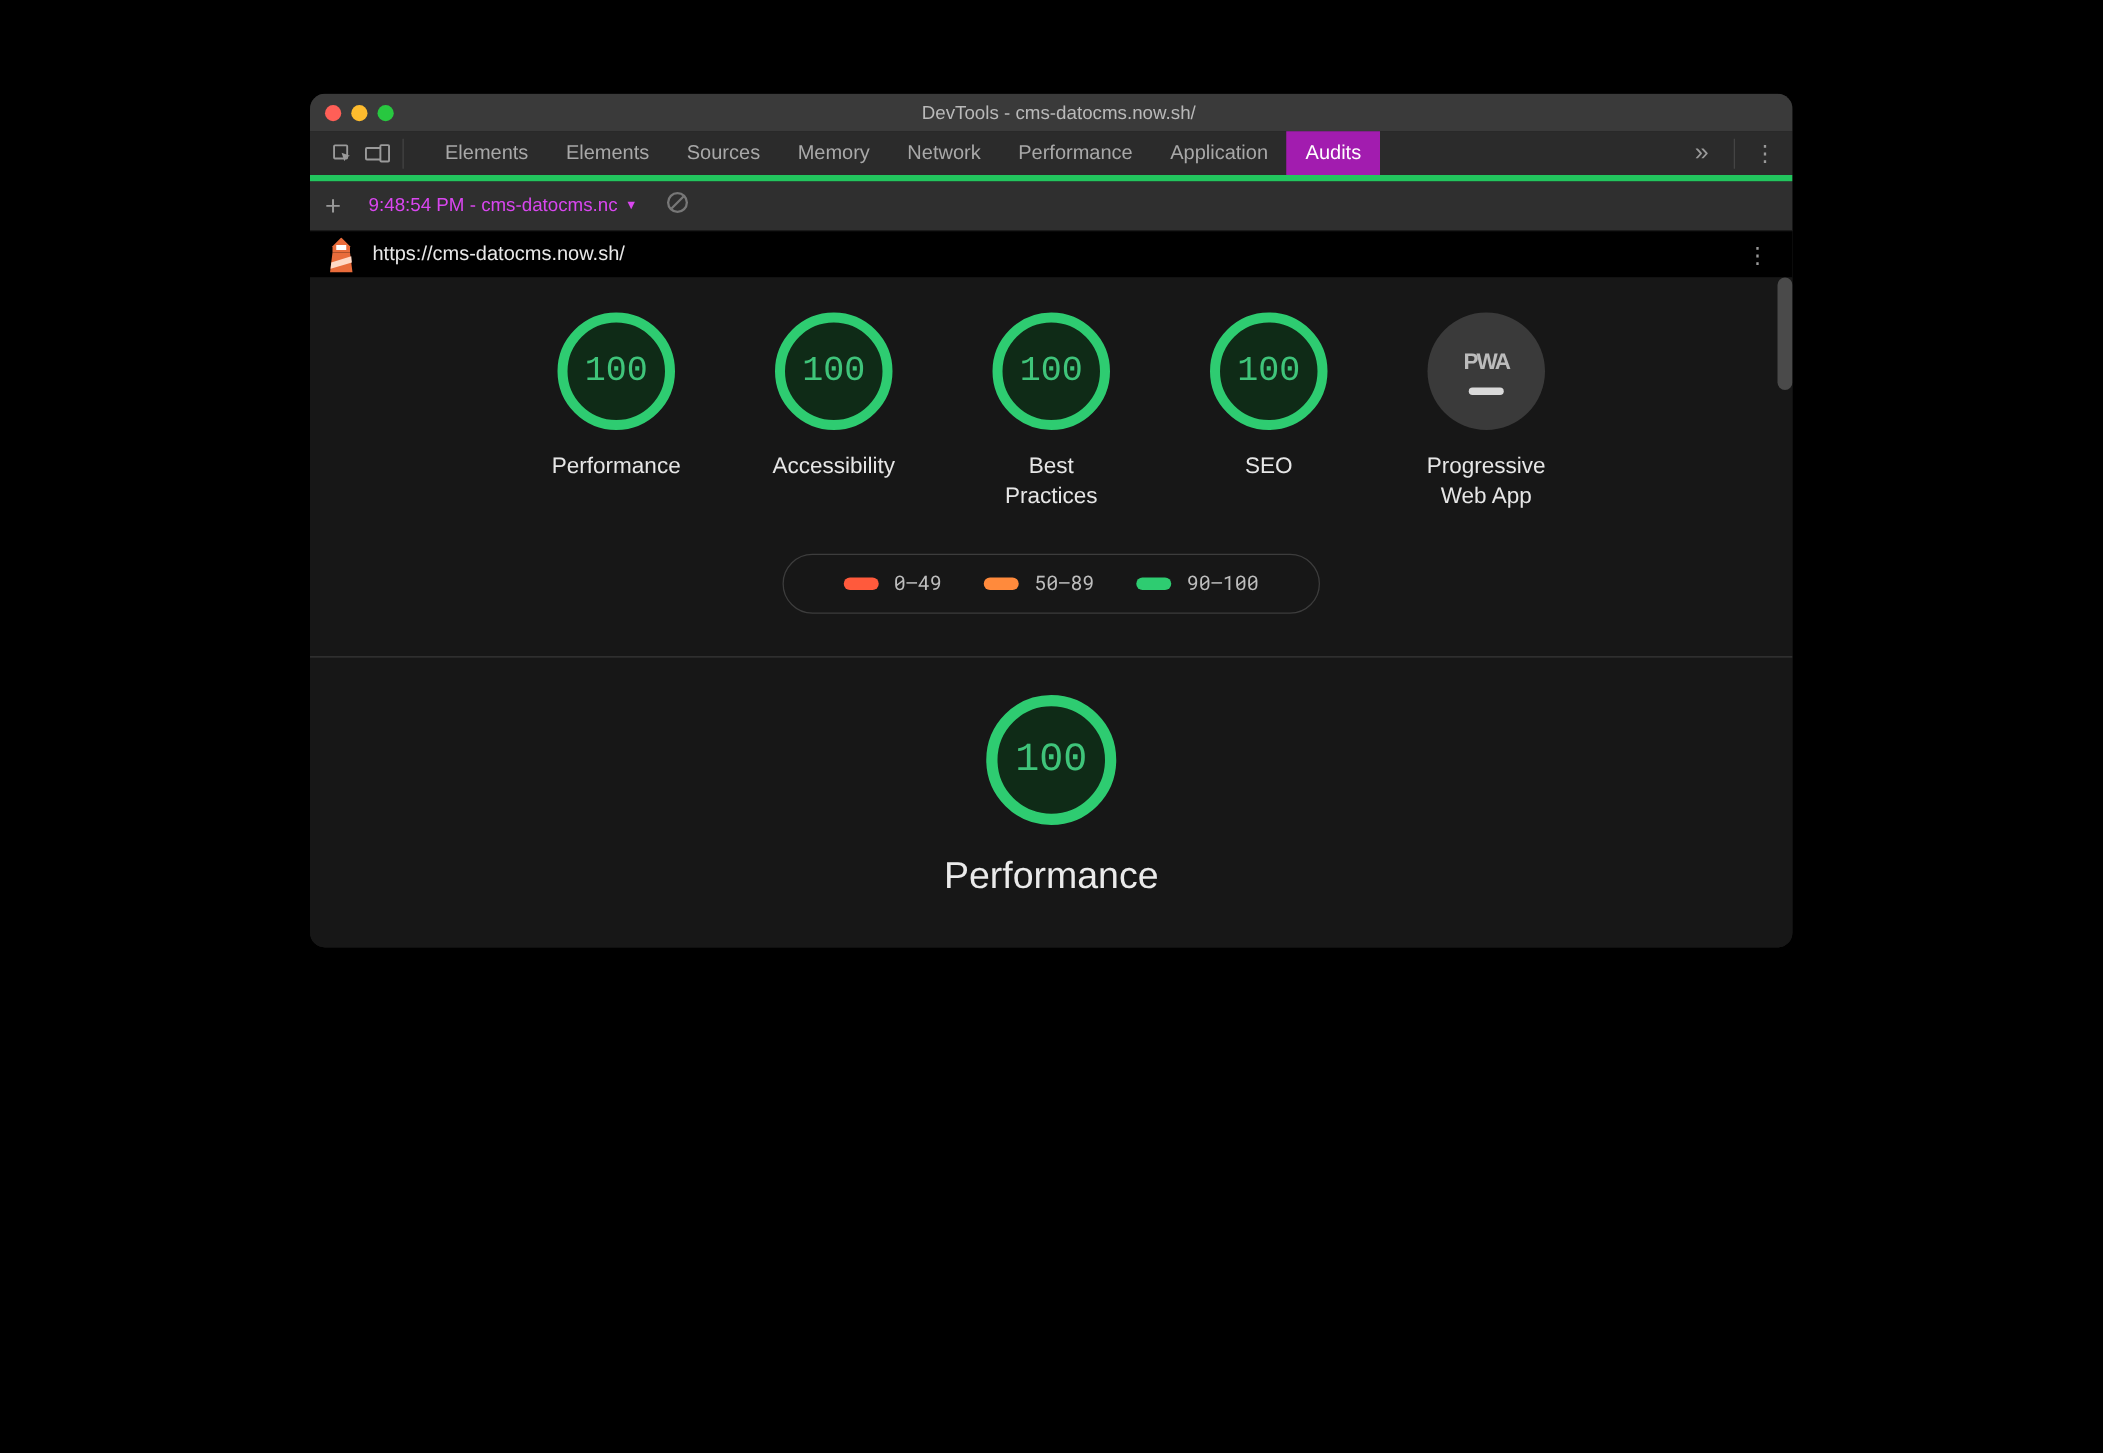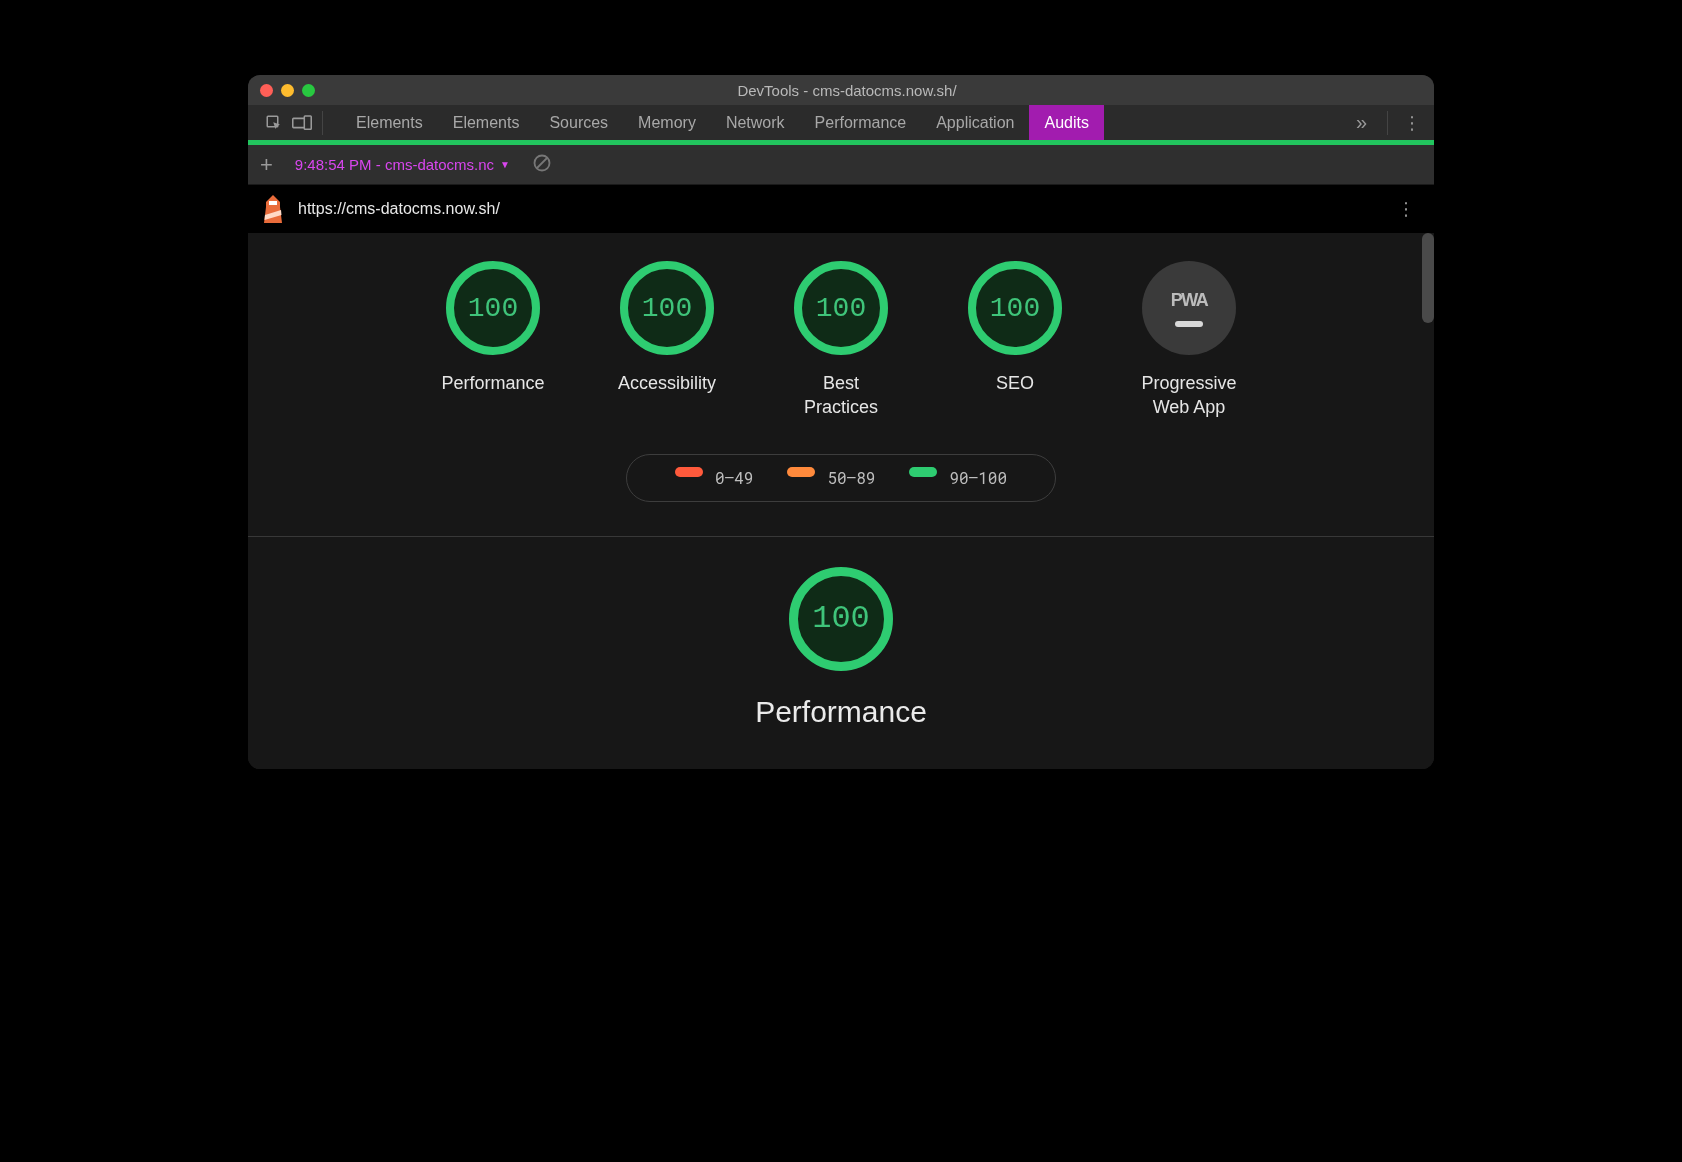--- a/index.html
+++ b/index.html
@@ -95,21 +95,21 @@
   .plus-icon { color: #9a9a9a; font-size: 22px; }
   .run-label {
     color: #d946ef; font-size: 15px;
     display: flex; align-items: center; gap: 6px;
   }
   .run-label .caret { font-size: 10px; }
   .clear-icon { color: #777; }
 
   
   .url-bar {
-    height: 48px;
+    height: 37px;
     background: #000;
     display: flex; align-items: center;
     padding: 0 14px;
     gap: 14px;
     color: #e8e8e8;
     font-size: 16px;
   }
   .lighthouse-icon {
     width: 22px; height: 28px; position: relative;
   }
@@ -174,21 +174,21 @@
   
   .legend {
     margin: 34px auto 0 auto;
     width: 430px;
     height: 48px;
     border: 1px solid #3d3d3d;
     border-radius: 24px;
     display: flex; align-items: center; justify-content: center;
     gap: 34px;
   }
-  .legend-item { display: flex; gap: 12px; }
+  .legend-item { display: flex; align-items: center; gap: 12px; }
   .pill { width: 28px; height: 10px; border-radius: 5px; }
   .pill.red   { background: #ff5a3c; }
   .pill.orange{ background: #ff8a3c; }
   .pill.green { background: #2ecc71; }
   .legend-text {
     font-family: "Roboto Mono","SFMono-Regular",Consolas,monospace;
     color: #bdbdbd; font-size: 16px;
   }
 
   .section-divider {

